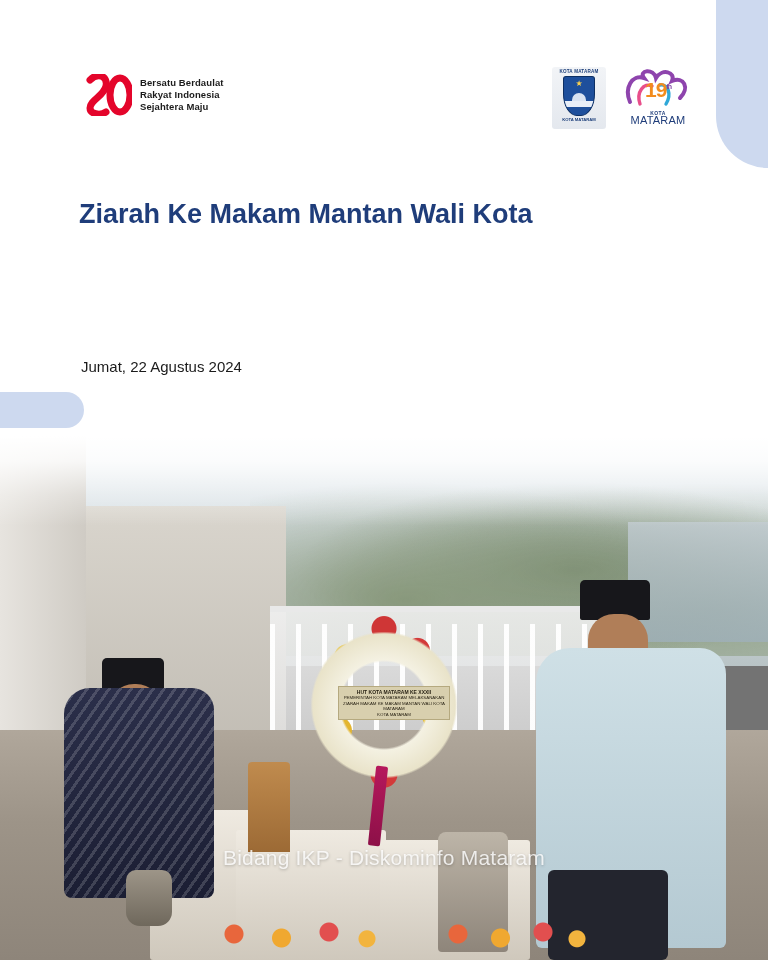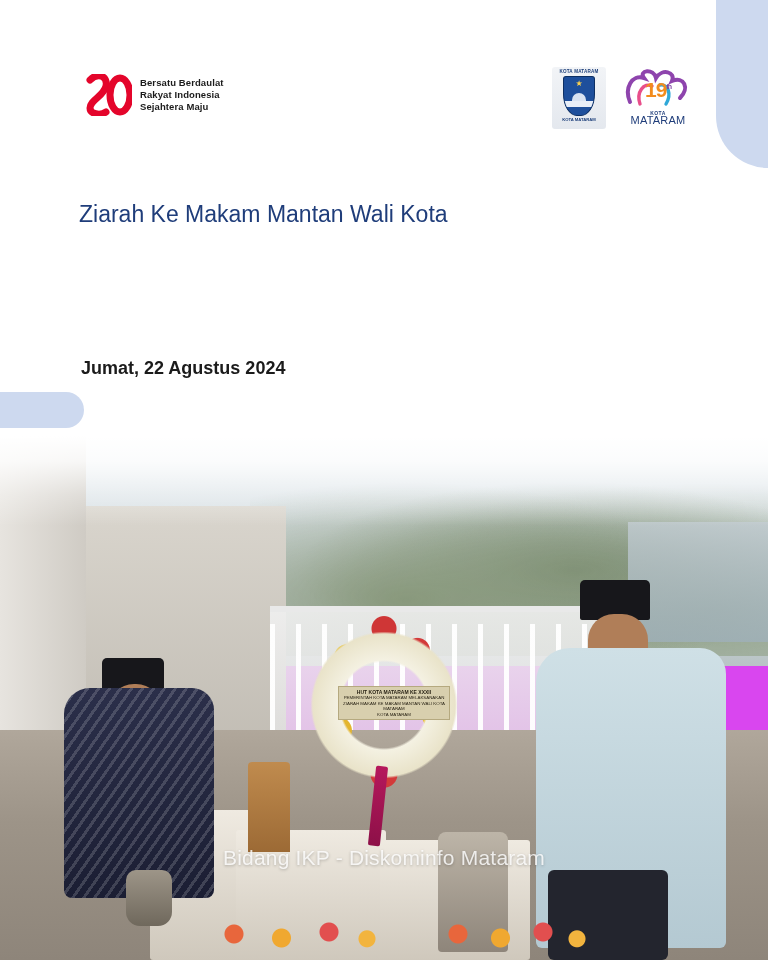--- a/index.html
+++ b/index.html
@@ -206,44 +206,44 @@
   .title-main {
     font-size: 30px;
     line-height: 38px;
     font-weight: bold;
     color: #1f3d7a;
     font-style: italic;
     letter-spacing: -.2px;
     margin: 0;
   }
   .title-sub {
-    font-size: 23px;
+    font-size: 27px;
     line-height: 36px;
     color: #1f3d7a;
     margin: 4px 0 0 0;
-    font-weight: 400;
+    font-weight: 700;
   }
   .date-line {
     position: absolute;
     left: 81px;
     top: 358px;
-    font-size: 18px;
+    font-size: 15px;
     color: #1b1b1b;
-    font-weight: 700;
+    font-weight: 400;
   }
 
   
   .photo {
     position: absolute;
     left: 0;
     top: 436px;
     width: 768px;
     height: 524px;
     overflow: hidden;
-    background: #d946ef;
+    background: #737373;
   }
   .photo-fade {
     position: absolute;
     left: 0;
     top: 0;
     width: 768px;
     height: 90px;
     background: linear-gradient(to bottom, #ffffff 0%, rgba(255,255,255,0.85) 28%, rgba(255,255,255,0.35) 65%, rgba(255,255,255,0) 100%);
     z-index: 40;
     pointer-events: none;

